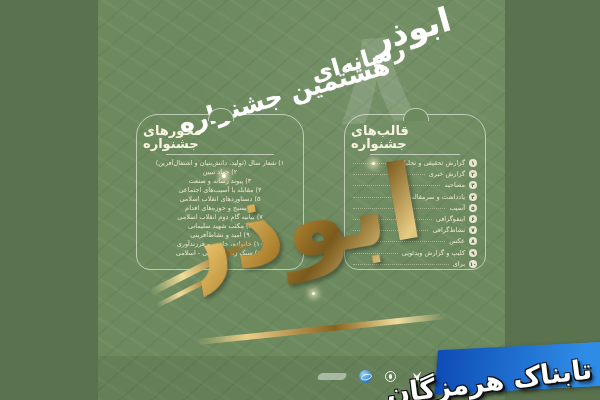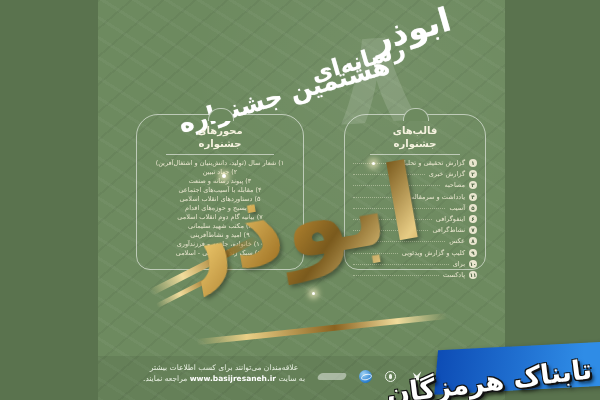--- a/index.html
+++ b/index.html
@@ -40,22 +40,22 @@
     border-radius:22px 22px 14px 14px;
     padding:6px 6px 4px;
   }
   .panel::before { 
     content:""; position:absolute; top:-7px; left:50%; margin-left:-12px;
     width:24px; height:12px; border:1px solid rgba(255,255,255,.55); border-bottom:none;
     border-radius:12px 12px 0 0; background:#6d8a5f;
   }
   .panel-left  { left:38px;  width:168px; }
   .panel-right { left:246px; width:142px; }
-  .panel-header { text-align:center; color:#f6f3e0; font-weight:bold;
-    font-size:10px; line-height:13px; padding-top:3px; }
+  .panel-header { text-align:left; color:#f6f3e0; font-weight:bold;
+    font-size:13px; line-height:13px; padding-top:3px; }
   .panel-divider { width:70%; height:1px; background:rgba(255,255,255,.55); margin:4px auto 4px; }
   .t-item { font-size:6.5px; line-height:9px; color:#e9e6cf; text-align:center; }
   .f-item { display:flex; align-items:center; gap:4px; margin:0 2px 3.2px; direction:rtl; }
   .f-num  { flex:0 0 auto; width:8px; height:8px; border-radius:50%; background:#e9e6cf;
     color:#4c6342; font-size:5.5px; line-height:8px; text-align:center; font-weight:bold; }
   .f-label{ font-size:6.5px; color:#e9e6cf; white-space:nowrap; }
   .f-item::after { content:""; flex:1; border-bottom:1px dotted rgba(233,230,207,.45); height:1px; }
   
   .emblem { position:absolute; left:64px; top:122px; width:290px; height:225px; z-index:3;
     pointer-events:none; }
@@ -174,45 +174,33 @@
       <span class="f-label">عکس</span>
     </div>
     <div class="f-item">
       <span class="f-num">۹</span>
       <span class="f-label">کلیپ و گزارش ویدئویی</span>
     </div>
     <div class="f-item">
       <span class="f-num">۱۰</span>
       <span class="f-label">برای</span>
     </div>
-    <div class="f-item">
-      <span class="f-num">۱۱</span>
-      <span class="f-label">پادکست</span>
-    </div>
   </div>
 
   <div class="emblem">
     <div class="swoosh swoosh1"></div>
     <div class="swoosh swoosh2"></div>
     <div class="emblem-word">ابوذر</div>
     <div class="sweep"></div>
     <span class="sparkle sp1"></span>
     <span class="sparkle sp2"></span>
     <span class="sparkle sp3"></span>
   </div>
 
   <div class="footer-band"></div>
-  <div class="footer-note">
-    <div>علاقه‌مندان می‌توانند برای کسب اطلاعات بیشتر</div>
-    <div>
-      <span>به سایت</span>
-      <b>www.basijresaneh.ir</b>
-      <span>مراجعه نمایند.</span>
-    </div>
-  </div>
   <div class="logos">
     <span class="logo-dove"></span>
     <span class="logo-emblem"></span>
     <span class="logo-globe"></span>
     <span class="logo-wordmark"></span>
   </div>
 </div>
 
 <div class="wm-band"></div>
 <div class="wm-text">تابناک هرمزگان</div>

